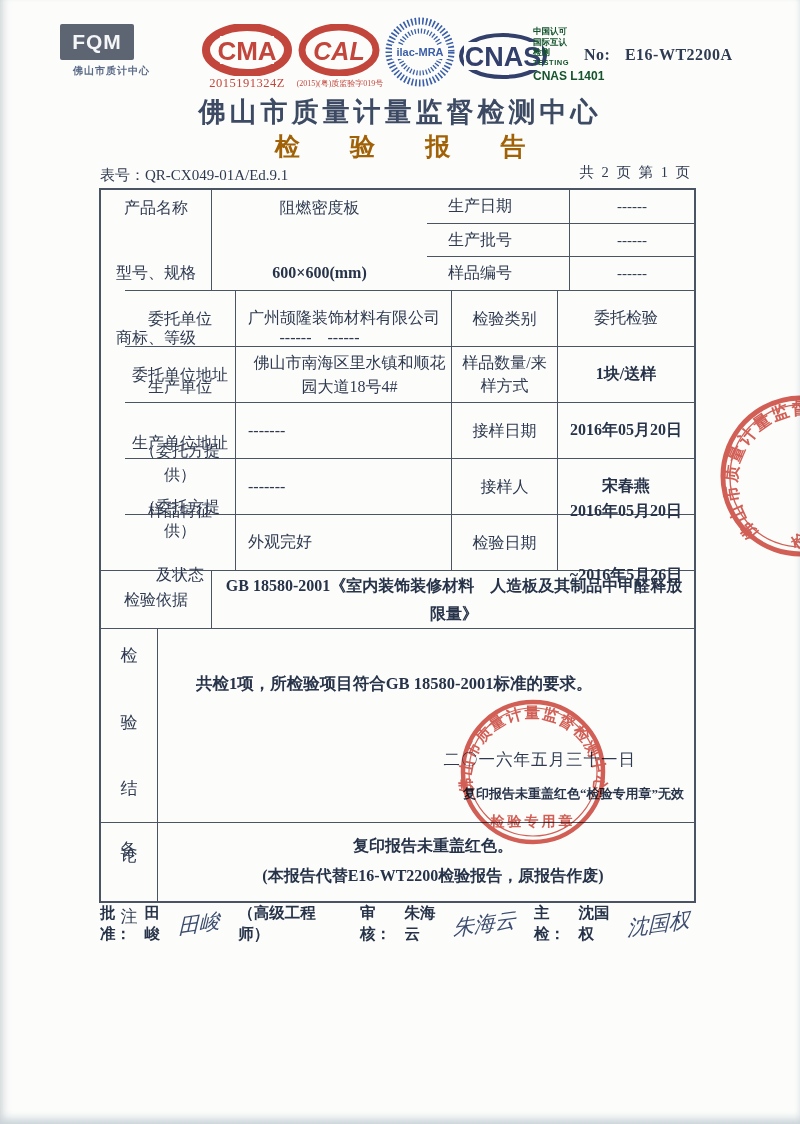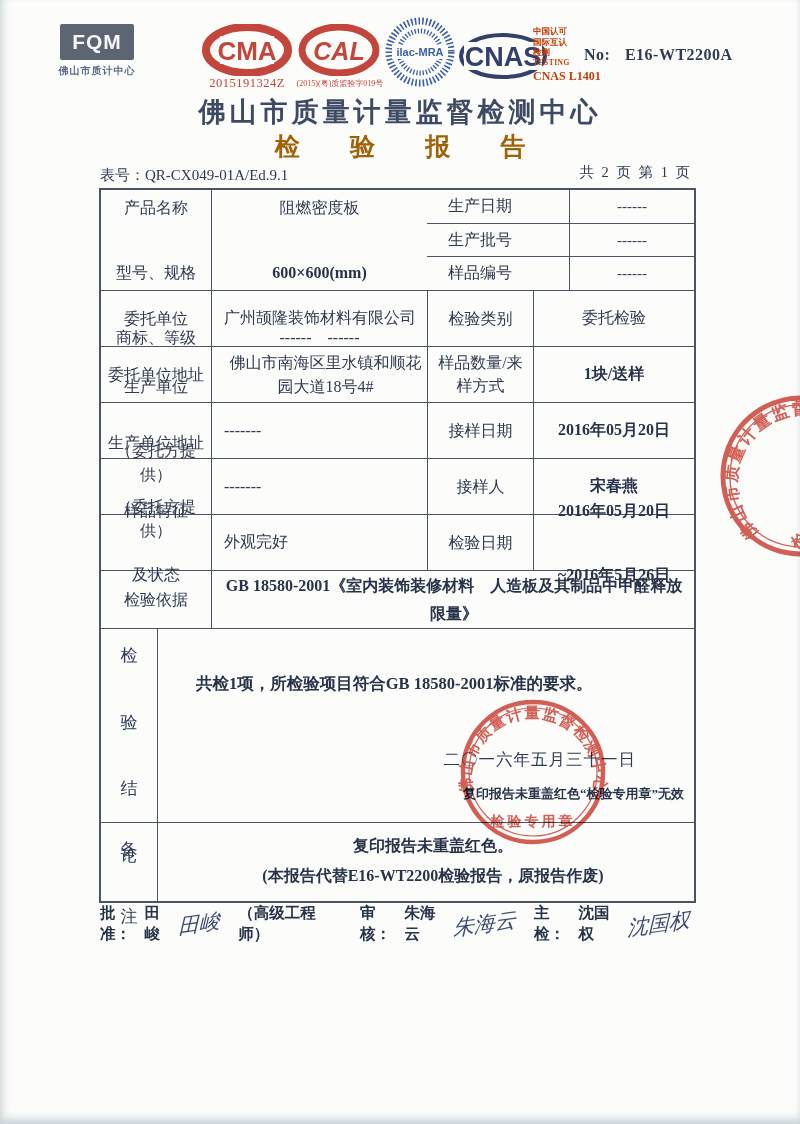--- a/index.html
+++ b/index.html
@@ -4,27 +4,27 @@
 <style>
   html,body{margin:0;padding:0;background:#e9edee;}
   #page{position:relative;width:800px;height:1124px;margin:0 auto;overflow:hidden;
         background:#fcfdfb;font-family:"Liberation Serif","DejaVu Serif",serif;color:#2f3a50;
         box-shadow:inset 0 -10px 8px -5px #c9d3d8, inset 10px 0 12px -10px #b8bec4, inset -4px 0 8px -6px #cfd6da;}
   .abs{position:absolute;}
   
   .fqm-box{left:60px;top:24px;width:74px;height:36px;background:#5d6572;border-radius:2px;
            display:flex;align-items:center;justify-content:center;color:#f4f6f8;
            font-family:"Liberation Sans",sans-serif;font-weight:bold;font-size:21px;letter-spacing:1px;}
-  .fqm-org{left:44px;top:64px;width:106px;text-align:center;font-size:10px;font-weight:bold;
+  .fqm-org{left:44px;top:64px;width:106px;text-align:right;font-size:10px;font-weight:bold;
            color:#5a6a88;letter-spacing:1px;}
   .logo-num{color:#c2463c;text-align:center;}
   .cma-num{left:198px;top:76px;width:98px;font-size:12.5px;letter-spacing:.5px;}
   .cal-num{left:294px;top:78px;width:92px;font-size:8px;}
-  .cnas-info{left:533px;top:26px;line-height:1.25;color:#c2410c;font-weight:bold;
-             font-family:Liberation Serif, serif;}
+  .cnas-info{left:533px;top:26px;line-height:1.25;color:#14532d;font-weight:bold;
+             font-family:Liberation Sans, sans-serif;}
   .cnas-info .s{display:block;font-size:8.5px;}
   .cnas-info .t{display:block;font-size:7.5px;letter-spacing:.5px;}
   .cnas-l{display:block;font-size:12px;margin-top:2px;}
   .no-line{left:584px;top:46px;font-size:16px;font-weight:bold;color:#2f3b52;letter-spacing:.5px;}
   .no-line .num{margin-left:10px;}
   
   .title-org{left:0;top:94px;width:800px;text-align:center;font-size:27px;font-weight:bold;
              color:#3d4a63;letter-spacing:4px;}
   .title-doc{left:0;top:130px;width:800px;text-align:center;font-size:25px;font-weight:bold;
              color:#a16207;letter-spacing:22px;text-indent:22px;}
@@ -33,21 +33,21 @@
   
   .tbl{left:99px;top:188px;width:593px;border:2px solid #4a5463;}
   .trow{display:flex;border-top:1.5px solid #4a5463;}
   .trow.first{border-top:none;}
   .cell{box-sizing:border-box;display:flex;align-items:center;font-size:16px;gap:41px;}
   .cell+.cell{border-left:1.5px solid #4a5463;text-align:center;}
   .lab{justify-content:center;text-align:center;flex-direction:column;line-height:1.5;}
   .val{padding-left:12px;}
   .bold{font-weight:bold;color:#273349;}
   .c1{width:110px;}.c2{width:216px;}.c3{width:106px;}.c4{flex:1;}
-  .h55{height:55px;}.h57{height:57px;}
+  .h55{height:55px;margin-left:24px;}.h57{height:57px;}
   .r1{height:100px;}
   .r1 .stack{flex-direction:column;justify-content:space-around;align-items:center;padding:6px 0;}
   .side{flex:1;display:flex;flex-direction:column;}
   .side-row{flex:1;display:flex;border-top:1.5px solid #4a5463;gap:36px;}
   .side-row.first{border-top:none;}
   .side-lab{width:106px;display:flex;align-items:center;justify-content:center;font-size:16px;}
   .side-val{flex:1;border-left:1.5px solid #4a5463;display:flex;align-items:center;justify-content:center;font-size:15px;}
   .center{justify-content:center;text-align:center;padding-left:0;}
   .two-line{flex-direction:column;justify-content:center;line-height:1.45;}
   .vlab{width:56px;flex-direction:column;justify-content:space-around;padding:14px 0;font-size:17px;}

